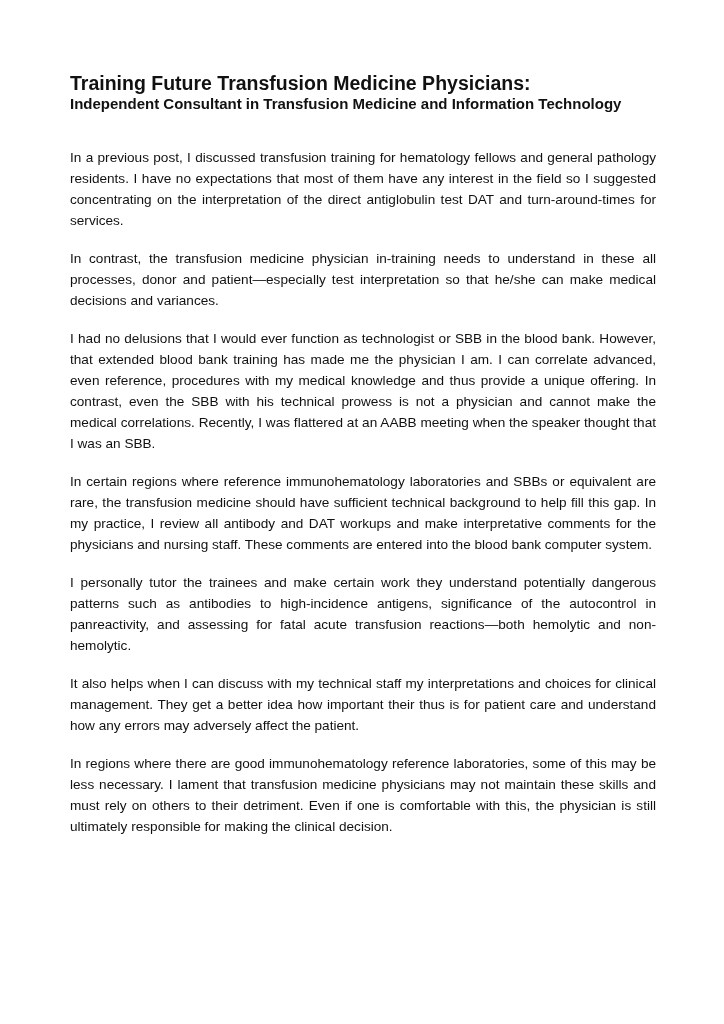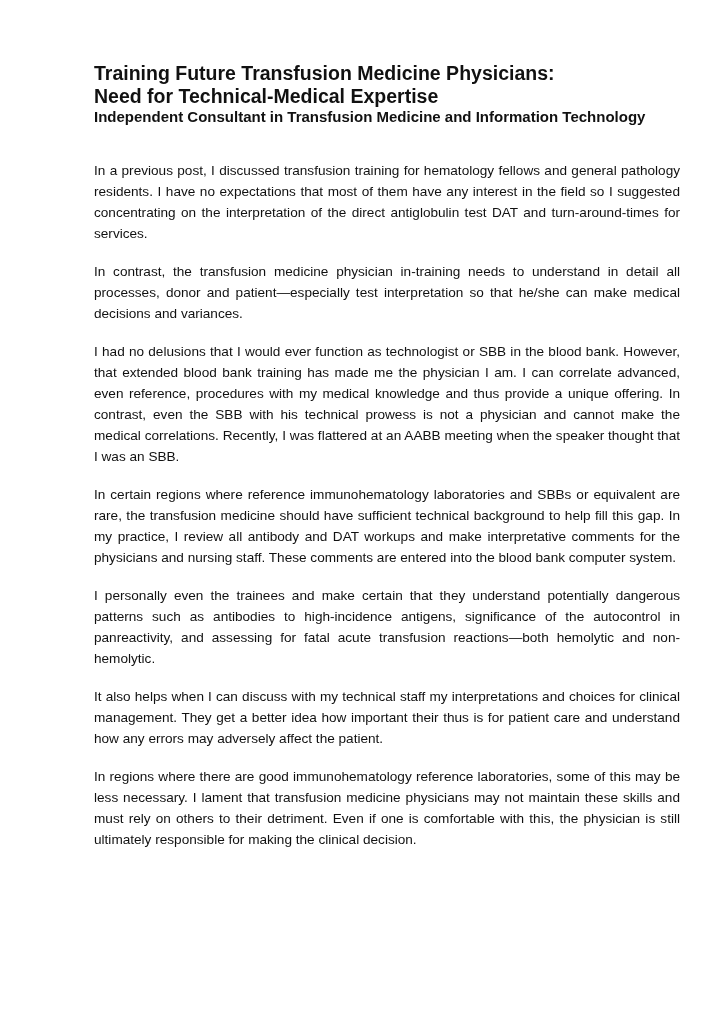--- a/index.html
+++ b/index.html
@@ -11,23 +11,22 @@
       width: 724px;
       height: 1024px;
       position: relative;
       overflow: hidden;
       font-family: "Liberation Sans", sans-serif;
       color: #111111;
     }
     .page {
       position: absolute;
       left: 70px;
-      top: 62px;
+      top: 72px;
       width: 586px;
-      margin-left: 24px;
     }
     .title {
       font-weight: bold;
       font-size: 19.5px;
       line-height: 23px;
       margin: 0;
     }
     .author, .affiliation {
       font-weight: bold;
       font-size: 15px;
@@ -44,27 +43,26 @@
       margin: 0 0 17px 0;
     }
   </style>
 </head>
 <body>
 
 <div class="page">
   <div class="header">
     <h1 class="title">
       <span>Training Future Transfusion Medicine Physicians:</span><br>
-      <span>Need for Technical-Medical Expertise</span>
     </h1>
     <p class="affiliation">Independent Consultant in Transfusion Medicine and Information Technology</p>
   </div>
 
   <div class="body">
     <p class="para">In a previous post, I discussed transfusion training for hematology fellows and general pathology residents.  I have no expectations that most of them have any interest in the field so I suggested concentrating on the interpretation of the direct antiglobulin test DAT and turn-around-times for services.</p>
-    <p class="para">In contrast, the transfusion medicine physician in-training needs to understand in detail all processes, donor and patient—especially test interpretation so that he/she can make medical decisions and variances.</p>
+    <p class="para">In contrast, the transfusion medicine physician in-training needs to understand in these all processes, donor and patient—especially test interpretation so that he/she can make medical decisions and variances.</p>
     <p class="para">I had no delusions that I would ever function as technologist or SBB in the blood bank. However, that extended blood bank training has made me the physician I am.  I can correlate advanced, even reference, procedures with my medical knowledge and thus provide a unique offering.  In contrast, even the SBB with his technical prowess is not a physician and cannot make the medical correlations.  Recently, I was flattered at an AABB meeting when the speaker thought that I was an SBB.</p>
     <p class="para">In certain regions where reference immunohematology laboratories and SBBs or equivalent are rare, the transfusion medicine should have sufficient technical background to help fill this gap.  In my practice, I review all antibody and DAT workups and make interpretative comments for the physicians and nursing staff.  These comments are entered into the blood bank computer system.</p>
-    <p class="para">I personally even the trainees and make certain that they understand potentially dangerous patterns such as antibodies to high-incidence antigens, significance of the autocontrol in panreactivity, and assessing for fatal acute transfusion reactions—both hemolytic and non-hemolytic.</p>
+    <p class="para">I personally tutor the trainees and make certain work they understand potentially dangerous patterns such as antibodies to high-incidence antigens, significance of the autocontrol in panreactivity, and assessing for fatal acute transfusion reactions—both hemolytic and non-hemolytic.</p>
     <p class="para">It also helps when I can discuss with my technical staff my interpretations and choices for clinical management.  They get a better idea how important their thus is for patient care and understand how any errors may adversely affect the patient.</p>
     <p class="para">In regions where there are good immunohematology reference laboratories, some of this may be less necessary.  I lament that transfusion medicine physicians may not maintain these skills and must rely on others to their detriment.  Even if one is comfortable with this, the physician is still ultimately responsible for making the clinical decision.</p>
   </div>
 </div>
 
 </body></html>

